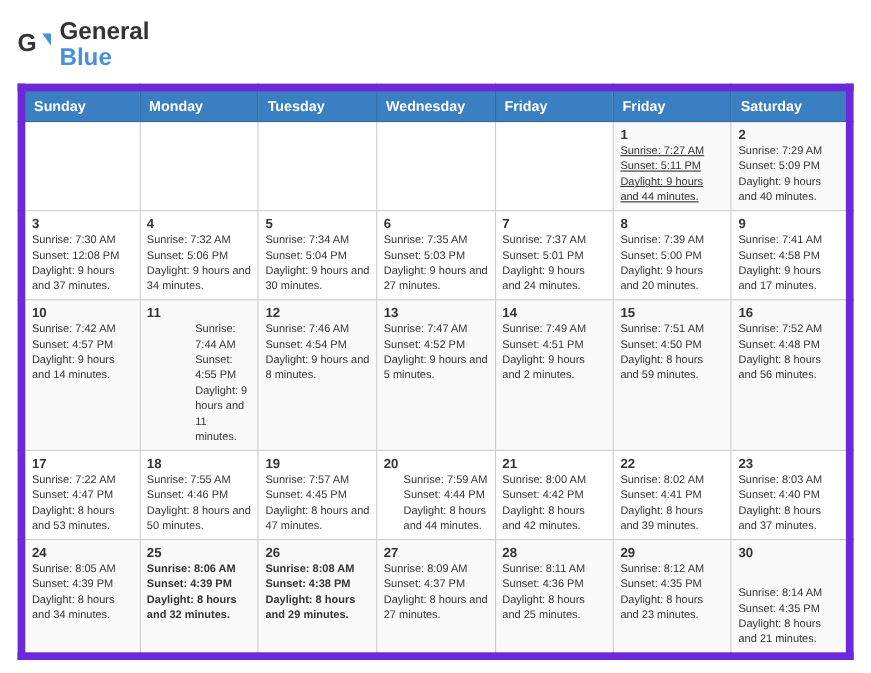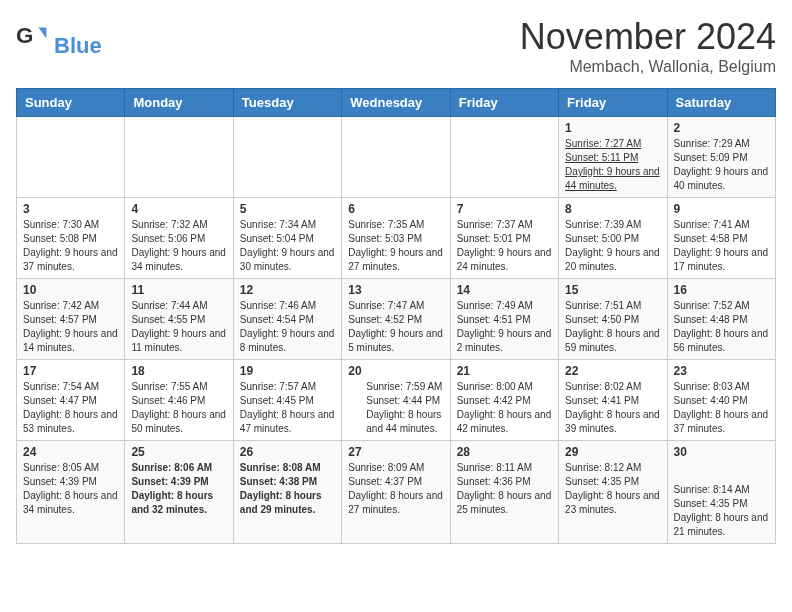--- a/index.html
+++ b/index.html
@@ -45,21 +45,21 @@
       font-weight: normal;
       color: #333;
     }
     .location-subtitle {
       font-size: 16px;
       color: #555;
     }
     .calendar-table {
       width: 100%;
       border-collapse: collapse;
-      border: 1px solid #6d28d9;
+      border: 7px solid #6d28d9;
     }
     .calendar-table th {
       background-color: #3a7fc1;
       color: #fff;
       text-align: left;
       padding: 6px 8px;
       font-size: 13px;
       font-weight: bold;
       border: 1px solid #2d6aa0;
     }
@@ -97,27 +97,23 @@
 </head>
 <body>
 
 <div class="header-area">
   <div class="logo">
     <svg class="logo-icon" viewBox="0 0 40 40">
       <text x="0" y="28" font-size="28" font-weight="bold" fill="#333" font-family="Arial">G</text>
       <polygon points="28,8 38,8 38,22" fill="#4a90d9"></polygon>
     </svg>
     <div>
-      <br>
+      <span class="logo-text-general">General</span><br>
       <span class="logo-text-blue">Blue</span>
     </div>
-  </div>
-  <div class="title-area">
-    <div class="month-title">November 2024</div>
-    <div class="location-subtitle">Membach, Wallonia, Belgium</div>
   </div>
 </div>
 
 <table class="calendar-table">
   <thead>
     <tr>
       <th>Sunday</th>
       <th>Monday</th>
       <th>Tuesday</th>
       <th>Wednesday</th>
@@ -143,21 +139,21 @@
           <span class="day-number">2</span>
           <div class="day-info" style="white-space: pre-line;">Sunrise: 7:29 AM
 Sunset: 5:09 PM
 Daylight: 9 hours and 40 minutes.</div>
         </td>
       </tr>
       <tr>
         <td>
           <span class="day-number">3</span>
           <div class="day-info" style="white-space: pre-line;">Sunrise: 7:30 AM
-Sunset: 5:08 PM
+Sunset: 12:08 PM
 Daylight: 9 hours and 37 minutes.</div>
         </td>
         <td>
           <span class="day-number">4</span>
           <div class="day-info" style="white-space: pre-line;">Sunrise: 7:32 AM
 Sunset: 5:06 PM
 Daylight: 9 hours and 34 minutes.</div>
         </td>
         <td>
           <span class="day-number">5</span>
@@ -192,21 +188,21 @@
       </tr>
       <tr>
         <td>
           <span class="day-number">10</span>
           <div class="day-info" style="white-space: pre-line;">Sunrise: 7:42 AM
 Sunset: 4:57 PM
 Daylight: 9 hours and 14 minutes.</div>
         </td>
         <td>
           <span class="day-number">11</span>
-          <div class="day-info" style="white-space: pre-line;">Sunrise: 7:44 AM
+          <div class="day-info" style="white-space: pre-line; margin-left: 44px;">Sunrise: 7:44 AM
 Sunset: 4:55 PM
 Daylight: 9 hours and 11 minutes.</div>
         </td>
         <td>
           <span class="day-number">12</span>
           <div class="day-info" style="white-space: pre-line;">Sunrise: 7:46 AM
 Sunset: 4:54 PM
 Daylight: 9 hours and 8 minutes.</div>
         </td>
         <td>
@@ -230,21 +226,21 @@
         <td>
           <span class="day-number">16</span>
           <div class="day-info" style="white-space: pre-line;">Sunrise: 7:52 AM
 Sunset: 4:48 PM
 Daylight: 8 hours and 56 minutes.</div>
         </td>
       </tr>
       <tr>
         <td>
           <span class="day-number">17</span>
-          <div class="day-info" style="white-space: pre-line;">Sunrise: 7:54 AM
+          <div class="day-info" style="white-space: pre-line;">Sunrise: 7:22 AM
 Sunset: 4:47 PM
 Daylight: 8 hours and 53 minutes.</div>
         </td>
         <td>
           <span class="day-number">18</span>
           <div class="day-info" style="white-space: pre-line;">Sunrise: 7:55 AM
 Sunset: 4:46 PM
 Daylight: 8 hours and 50 minutes.</div>
         </td>
         <td>

